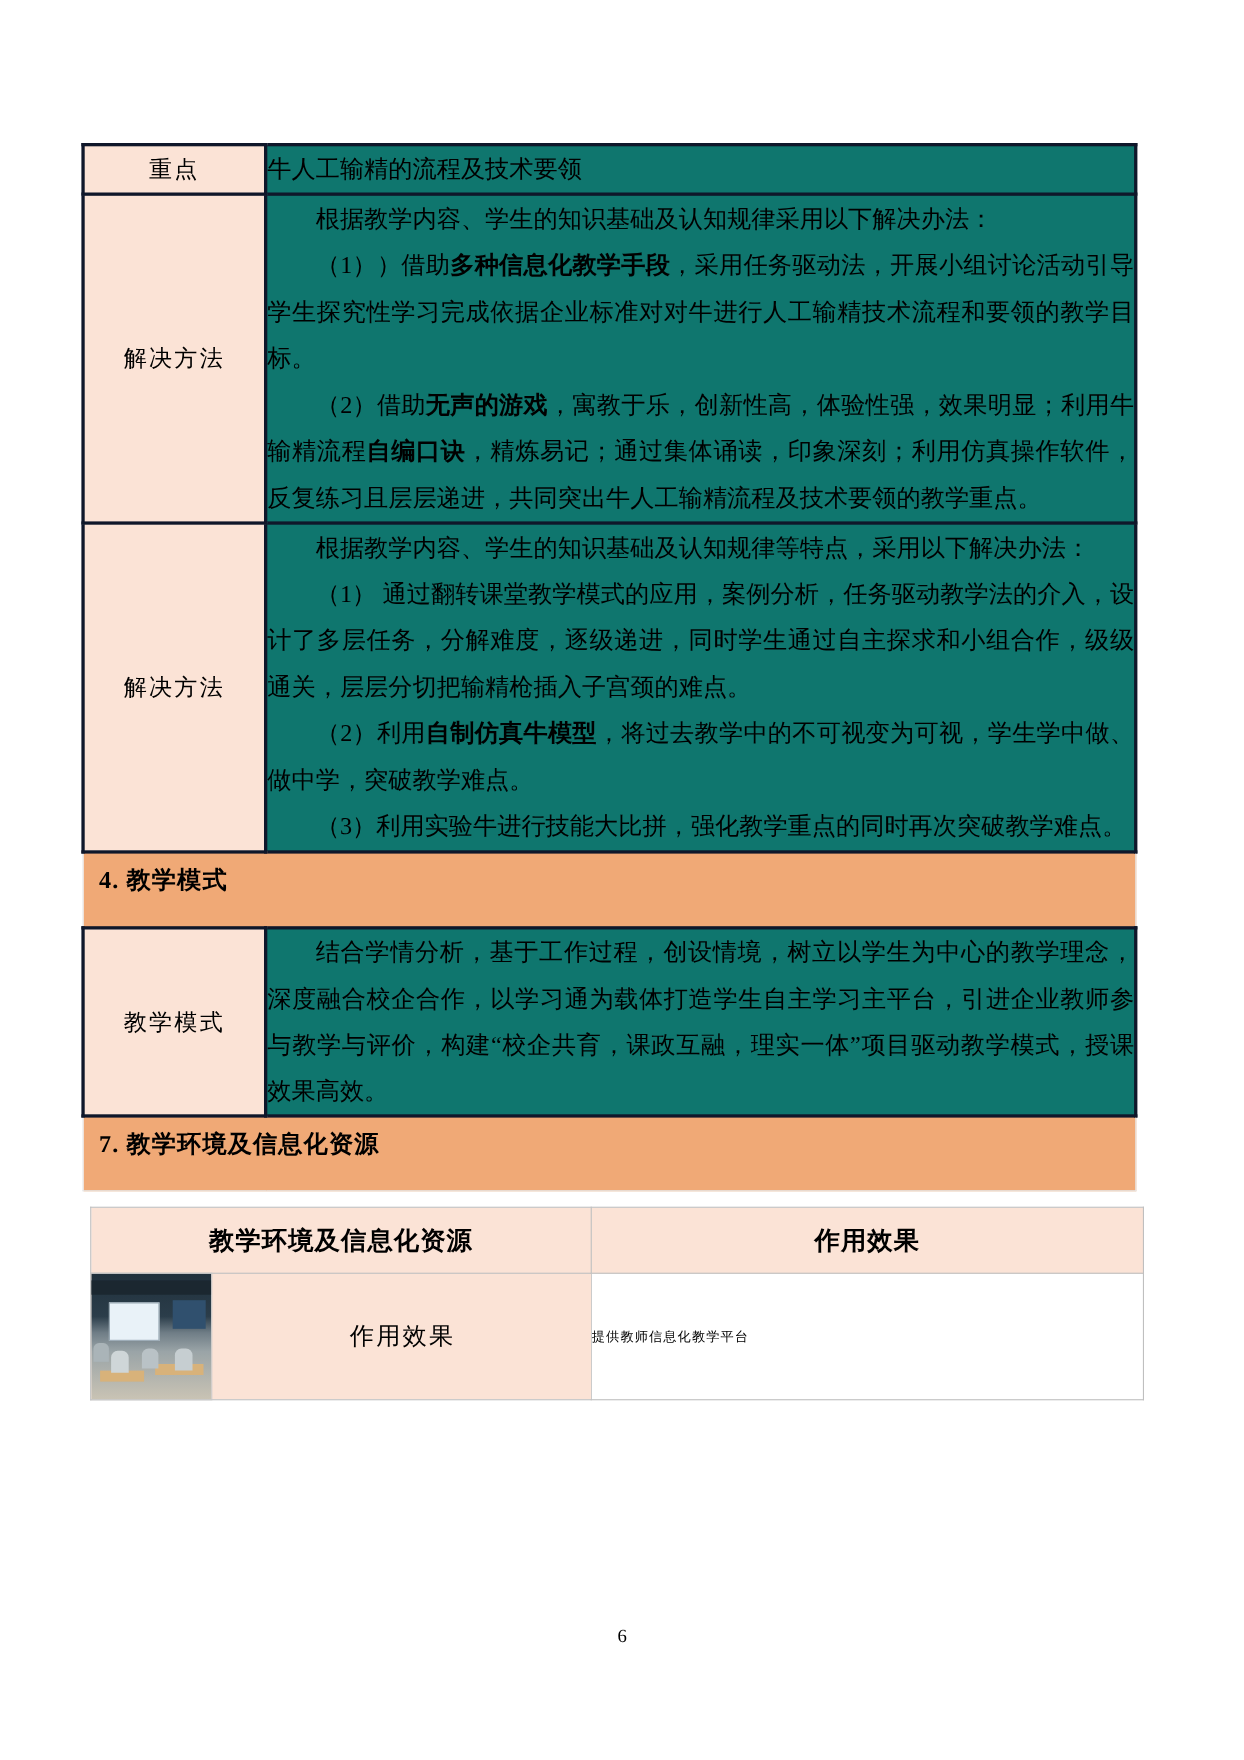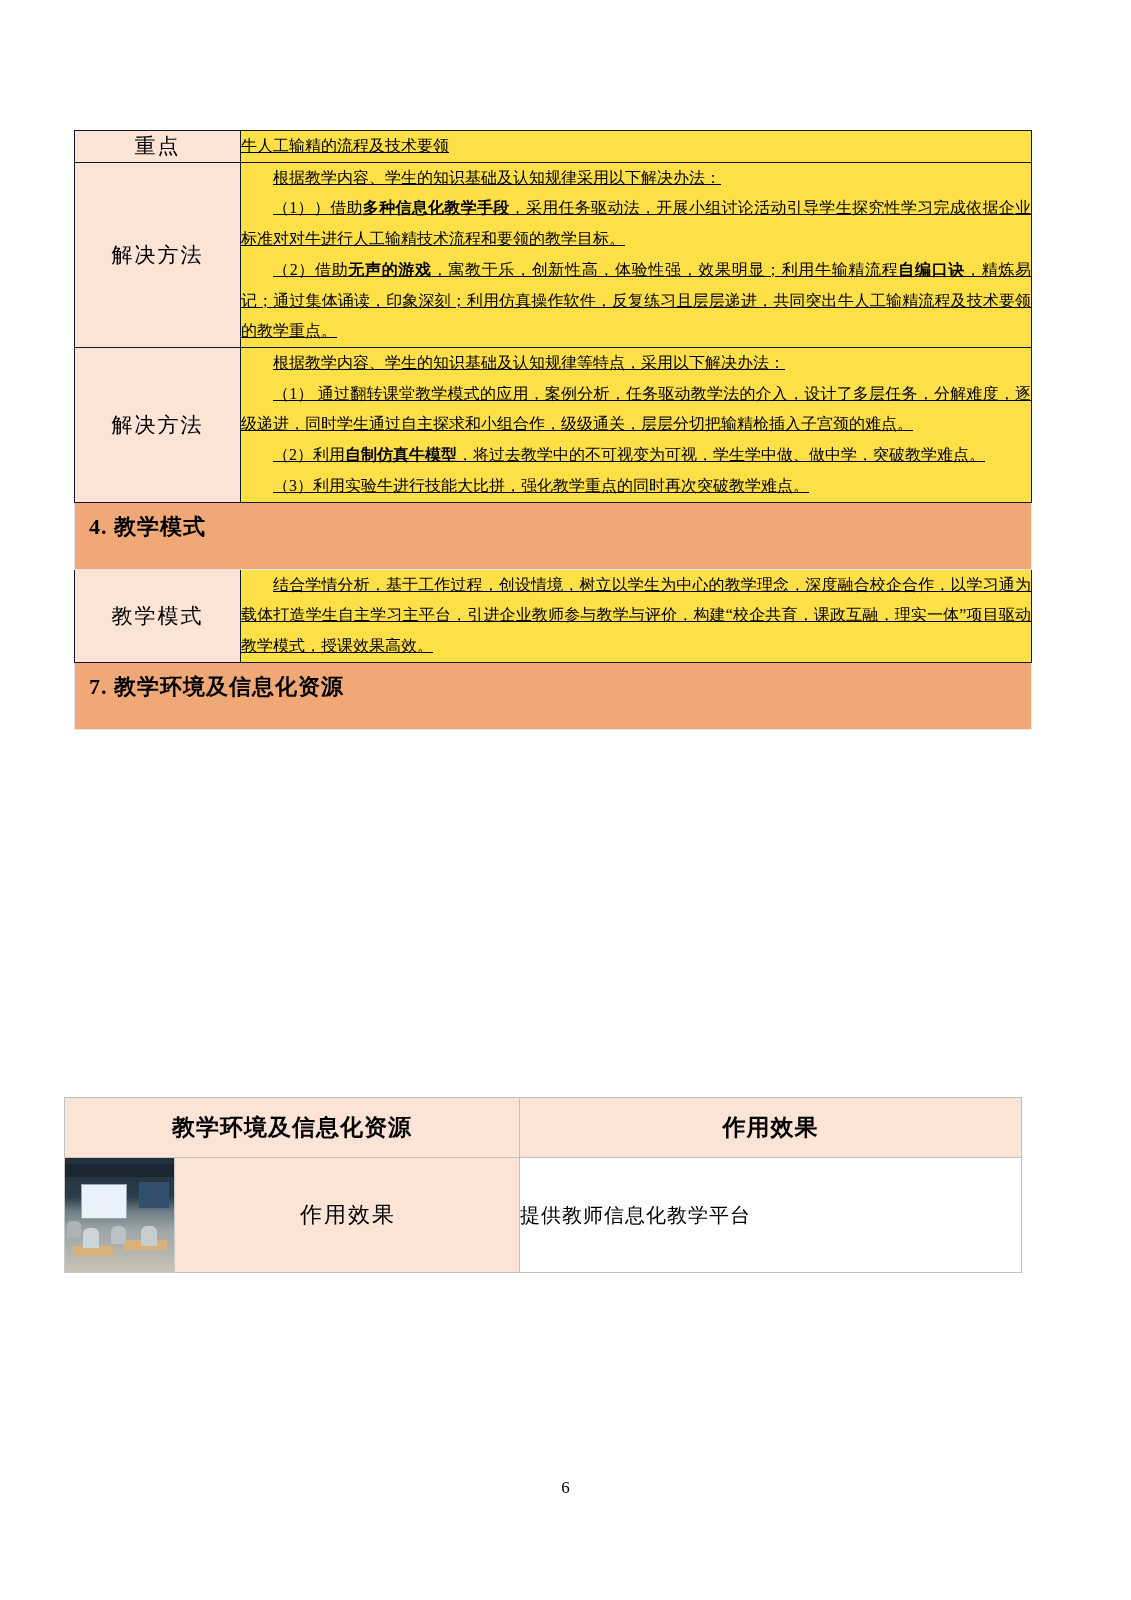--- a/index.html
+++ b/index.html
@@ -26,44 +26,43 @@
 
   .doc-table {
     position: absolute;
     left: 74px;
     top: 130px;
     width: 957px;
     border-collapse: collapse;
     table-layout: fixed;
   }
   .doc-table td {
-    border: 1px solid #0f172a;
+    border: 3px solid #0f172a;
     vertical-align: middle;
     padding: 0;
   }
 
   
   .col-label { width: 166px; }
   .col-body  { width: 791px; }
 
   .label-cell {
     background: #fbe3d6;
     text-align: center;
     font-size: 21px;
     letter-spacing: 2px;
     color: #000;
     padding: 10px 4px;
   }
   .body-cell {
-    background: #fde047;
+    background: #0f766e;
     padding: 12px 18px 12px 22px;
-    font-size: 16px;
+    font-size: 22px;
     line-height: 1.92;
     text-align: justify;
-    text-decoration: underline;
   }
   .body-cell p {
     margin: 0;
   }
   .indent { text-indent: 2em; }
   .b { font-weight: bold; }
 
   .oneline {
     padding-top: 14px;
     padding-bottom: 14px;
@@ -75,21 +74,21 @@
     padding: 9px 10px 27px 14px;
     font-size: 22px;
     font-weight: bold;
     letter-spacing: 1px;
     border: 1px solid #e6e6e6;
   }
 
   
   .res-table {
     position: absolute;
-    left: 64px;
+    left: 82px;
     width: 957px;
     border-collapse: collapse;
     table-layout: fixed;
   }
   .res-table td {
     border: 1px solid #bfbfbf;
     padding: 0;
   }
   .res-head td {
     background: #fbe3d6;
@@ -112,21 +111,21 @@
     left: 112px; right: 0;
     top: 50%;
     transform: translateY(-50%);
     text-align: center;
     font-size: 22px;
     letter-spacing: 2px;
   }
   .res-effect-cell {
     background: #ffffff;
     padding-left: 22px;
-    font-size: 20px;
+    font-size: 12px;
     letter-spacing: 1px;
   }
 
   
   .thumb {
     position: absolute;
     left: -1px;
     top: -1px;
     width: 111px;
     height: 116px;

